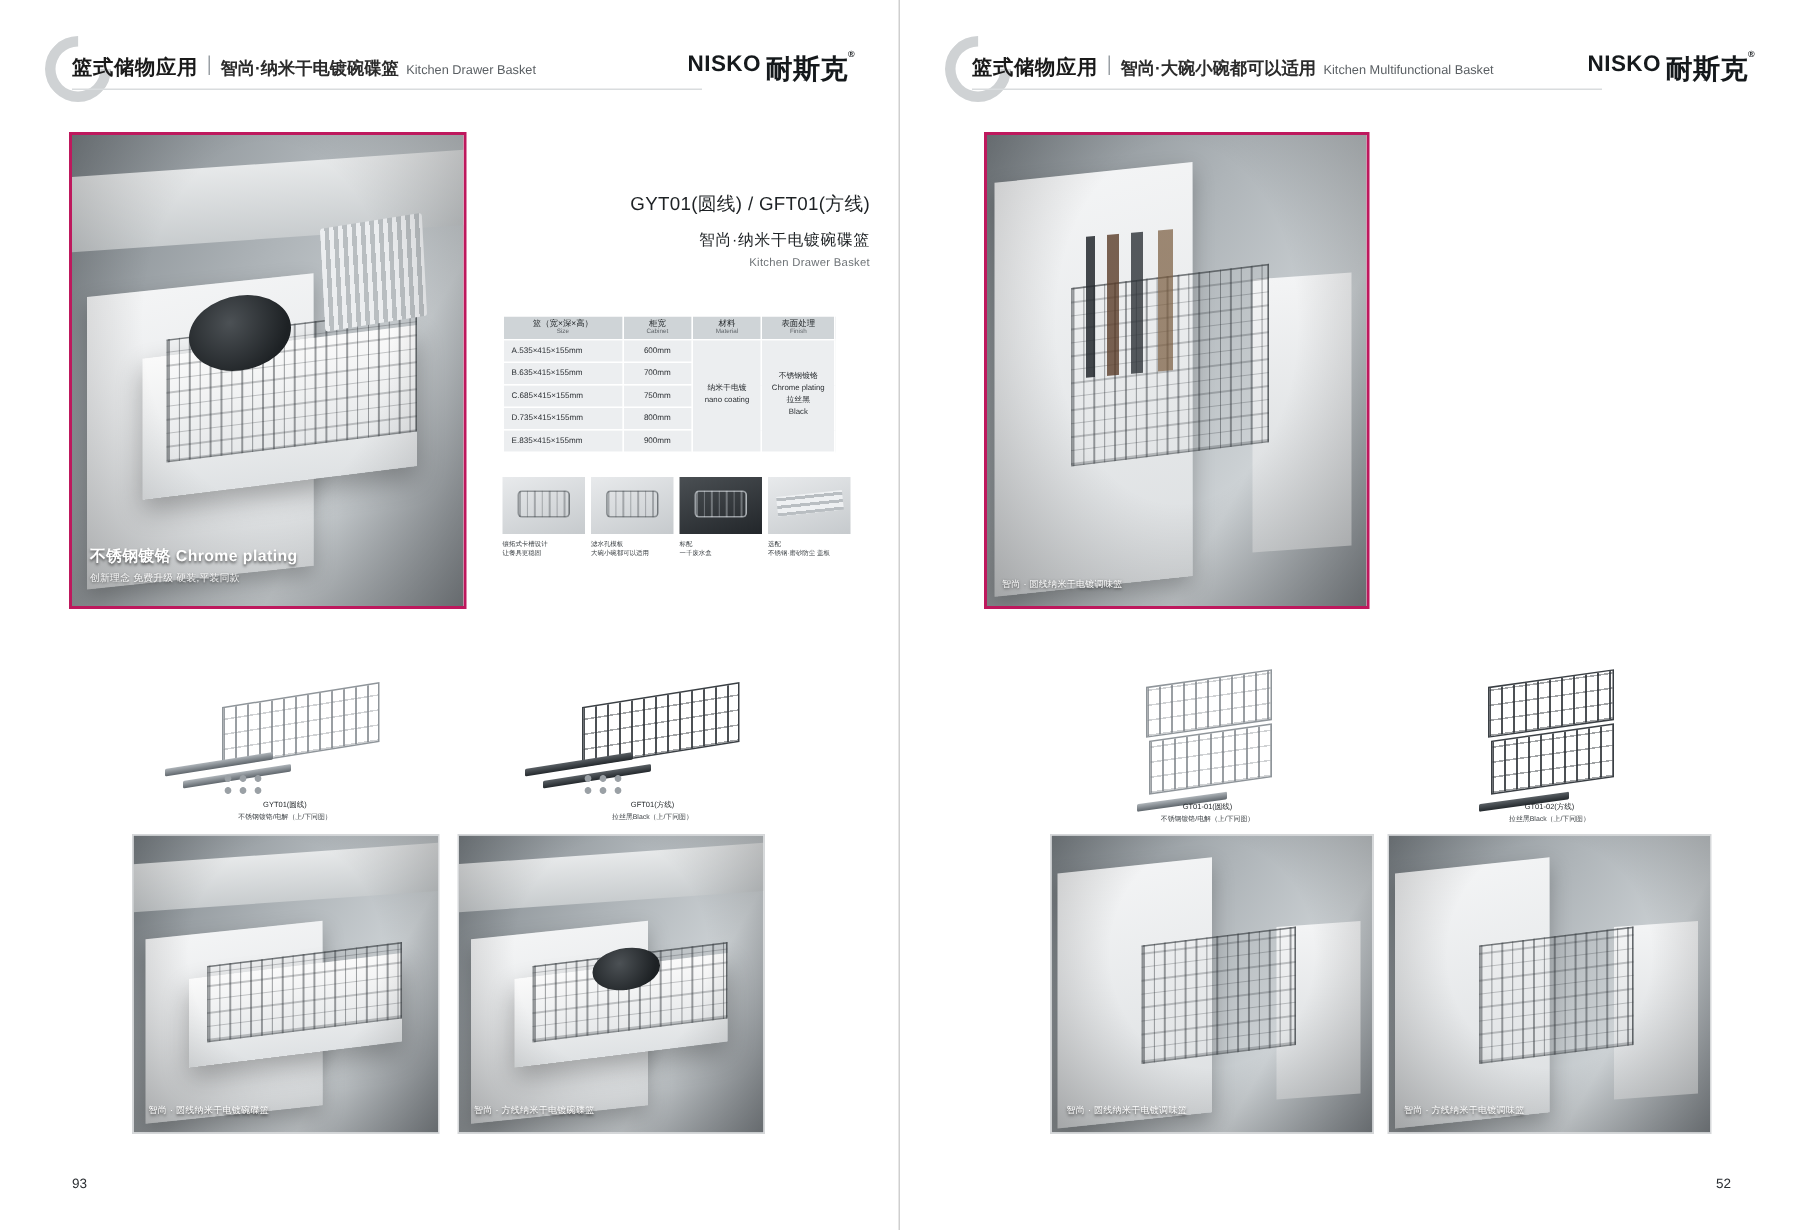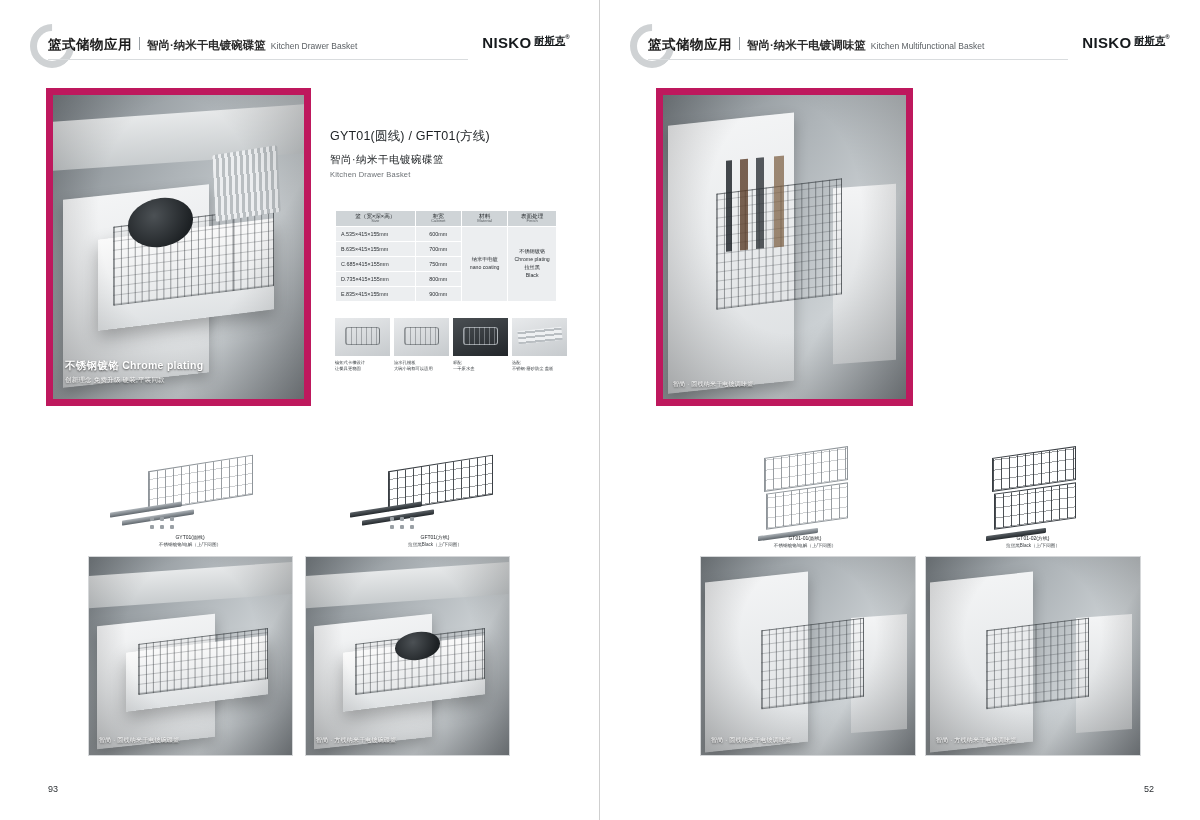--- a/index.html
+++ b/index.html
@@ -67,27 +67,27 @@
     width: 420px; height: 1px;
     background: #d9dcde;
   }
   .brand {
     position: absolute; right: 0; top: 8px;
     display: flex; align-items: flex-start;
     font-size: 15px; font-weight: bold; color: #15191c;
     letter-spacing: .3px;
   }
   .brand .ni { color: #15191c; }
-  .brand .cn { font-size: 10px; margin-left: 3px; text-decoration: underline; }
+  .brand .cn { font-size: 18px; margin-left: 3px; }
   .brand .tm { font-size: 6px; vertical-align: super; }
 
   
   .hero {
     position: absolute;
-    border: 7px solid #be185d;
+    border: 2px solid #be185d;
     overflow: hidden;
   }
   .hero-l { left: 46px; top: 88px; width: 265px; height: 318px; }
   .hero-r { left: 656px; top: 88px; width: 257px; height: 318px; }
 
   .photo {
     position: relative;
     width: 100%; height: 100%;
     background: linear-gradient(150deg,#8e9498 0%, #a5abae 28%, #cfd3d5 55%, #9ba1a5 100%);
     overflow: hidden;
@@ -165,21 +165,21 @@
     left: 10px; bottom: 10px;
     font-size: 6px; color: #ffffff;
     text-shadow: 0 1px 2px rgba(0,0,0,.7);
     letter-spacing: .2px;
   }
 
   
   .prod {
     position: absolute;
   }
-  .prod-l { left: 330px; top: 128px; width: 250px; }
+  .prod-l { left: 330px; top: 128px; width: 250px; text-align: right; }
   .prod .code {
     font-size: 12.5px; color: #1d2124; font-weight: 500; letter-spacing: .2px;
   }
   .prod .name-cn {
     font-size: 10.5px; color: #1d2124; margin-top: 8px; letter-spacing: .5px;
   }
   .prod .name-en {
     font-size: 7.5px; color: #6c7175; margin-top: 3px; letter-spacing: .2px;
   }
 
@@ -507,21 +507,21 @@
     <div class="pageno pageno-l">93</div>
   </div>
 
   <div class="page page-right">
 
     <div class="header">
       <div class="header-c"></div>
       <div class="header-titles">
         <span class="h-cn">篮式储物应用</span>
         <span class="h-bar"></span>
-        <span class="h-cn2">智尚·纳米干电镀调味篮</span>
+        <span class="h-cn2">智尚·大碗小碗都可以适用</span>
         <span class="h-en">Kitchen Multifunctional Basket</span>
       </div>
       <div class="header-line"></div>
       <div class="brand">
         <span class="ni">NISKO</span>
         <span class="cn">耐斯克</span>
         <span class="tm">®</span>
       </div>
     </div>
 

